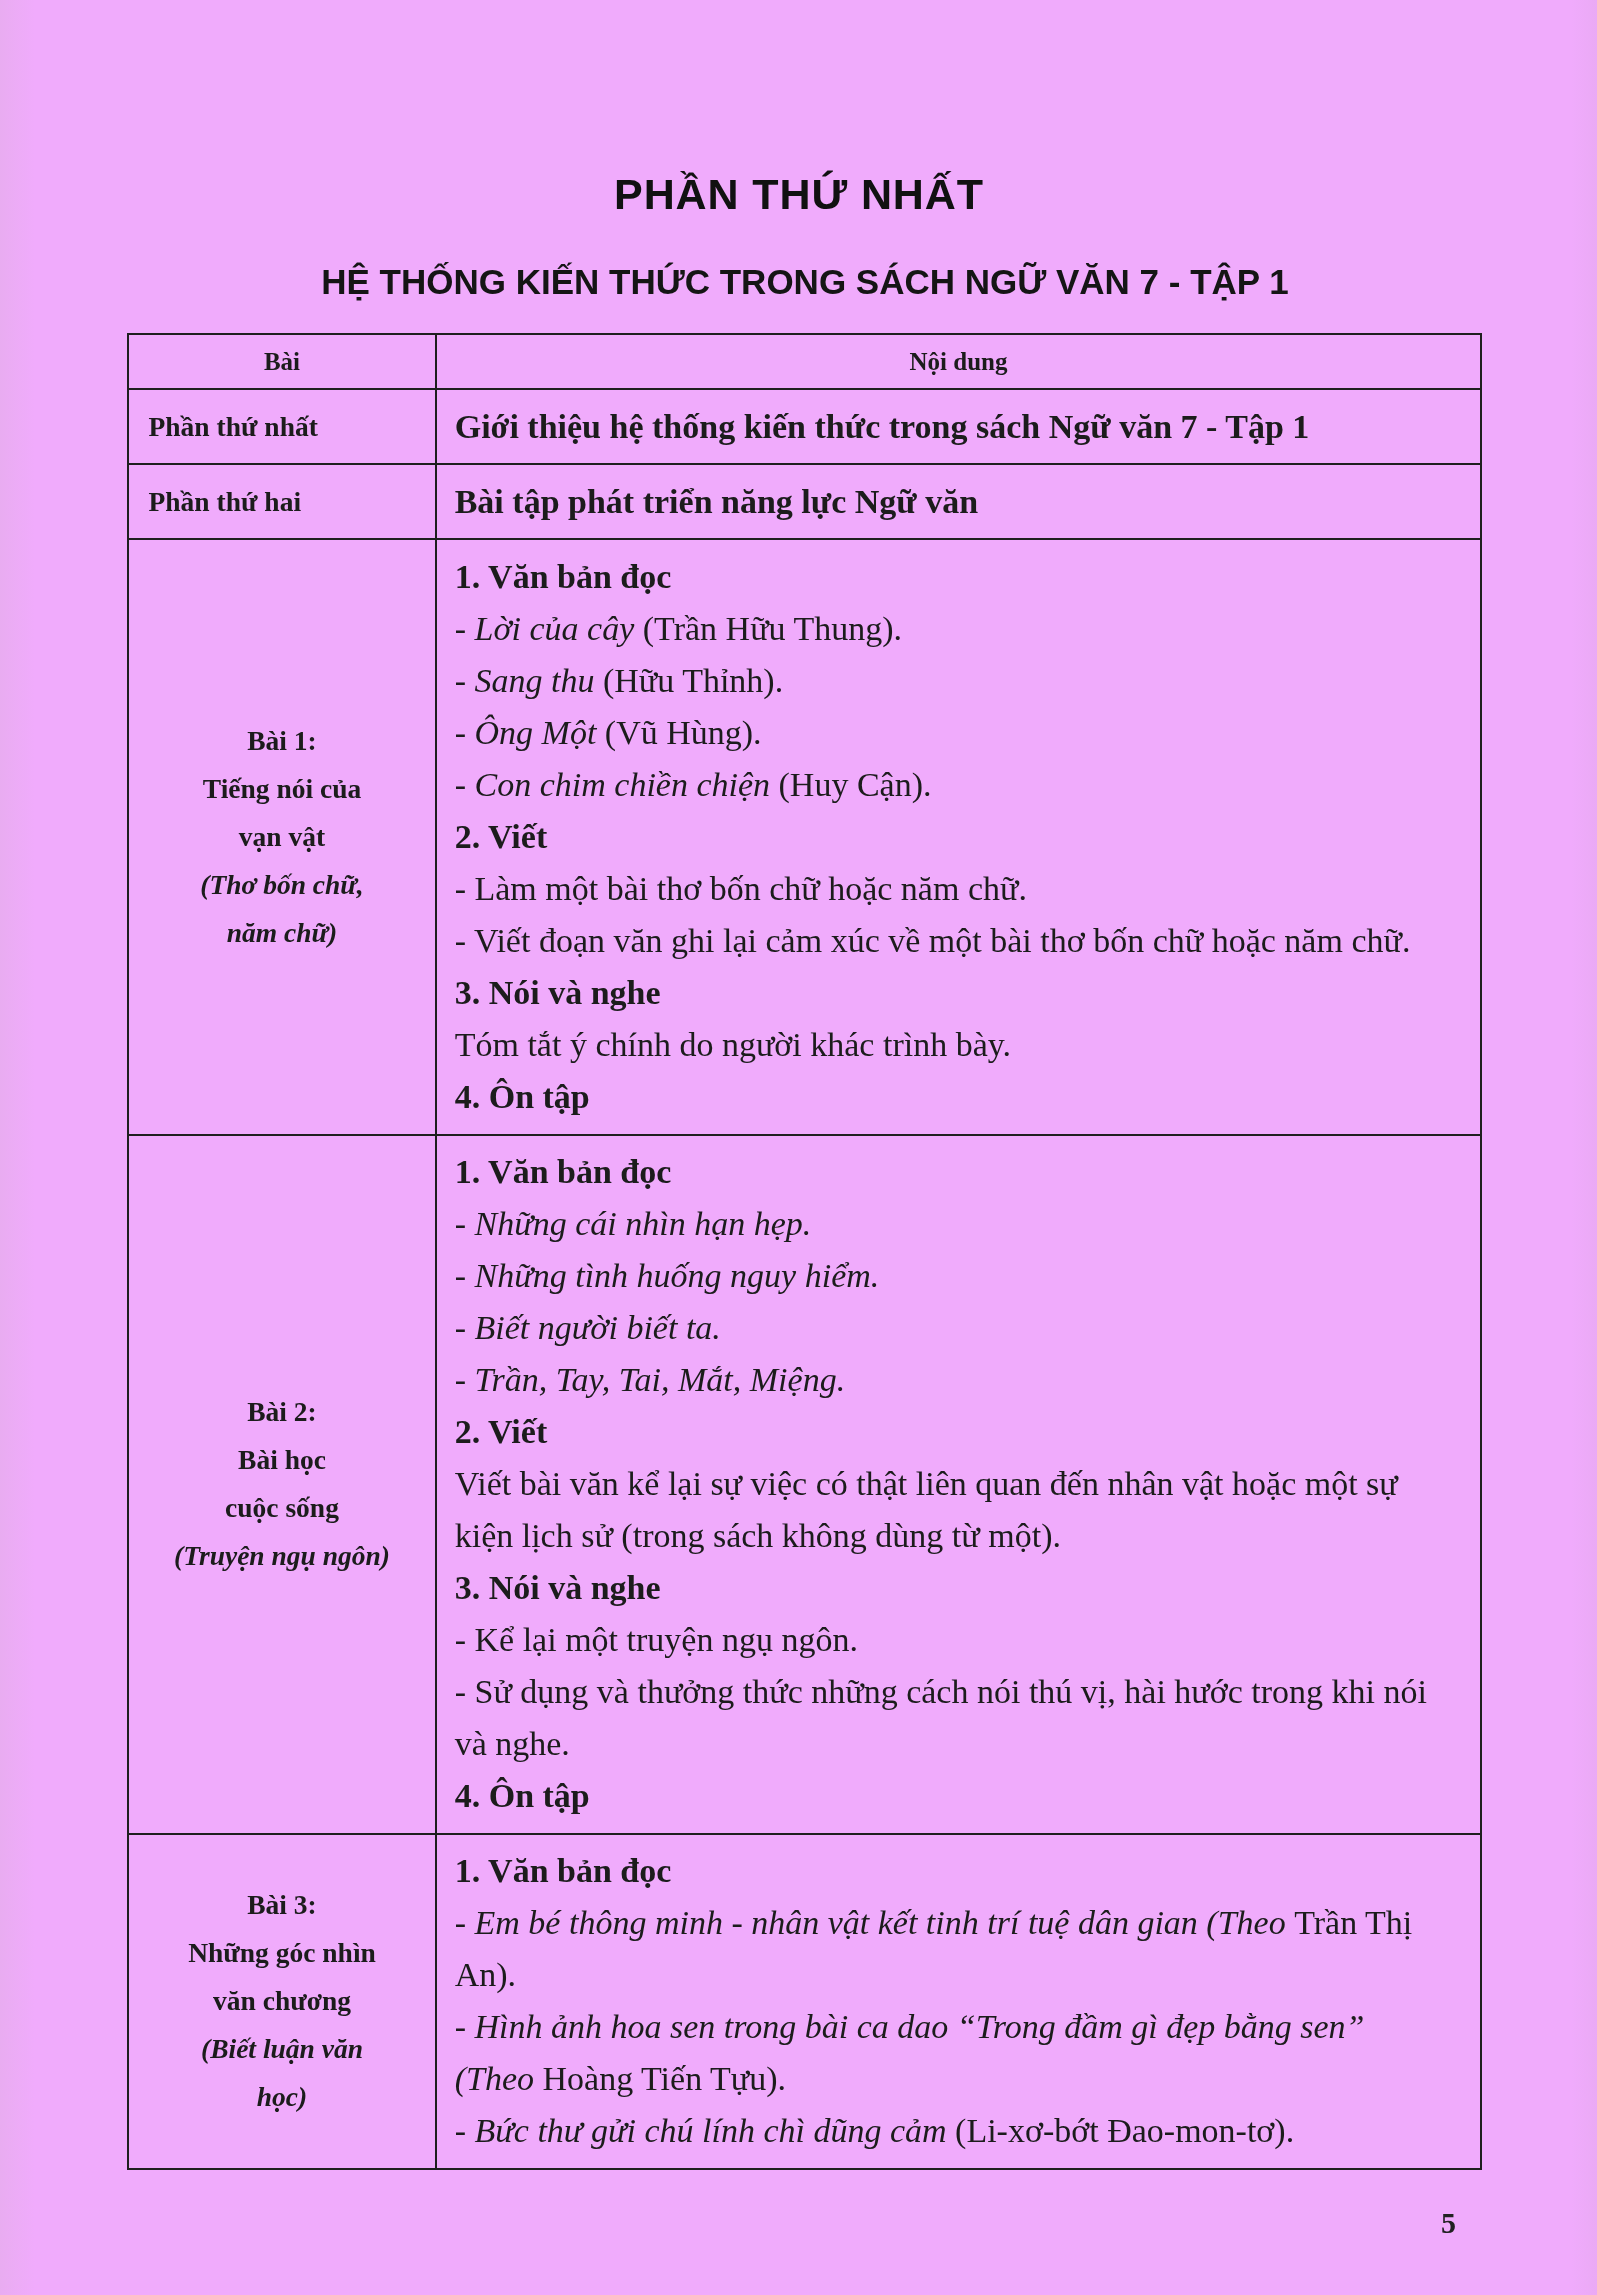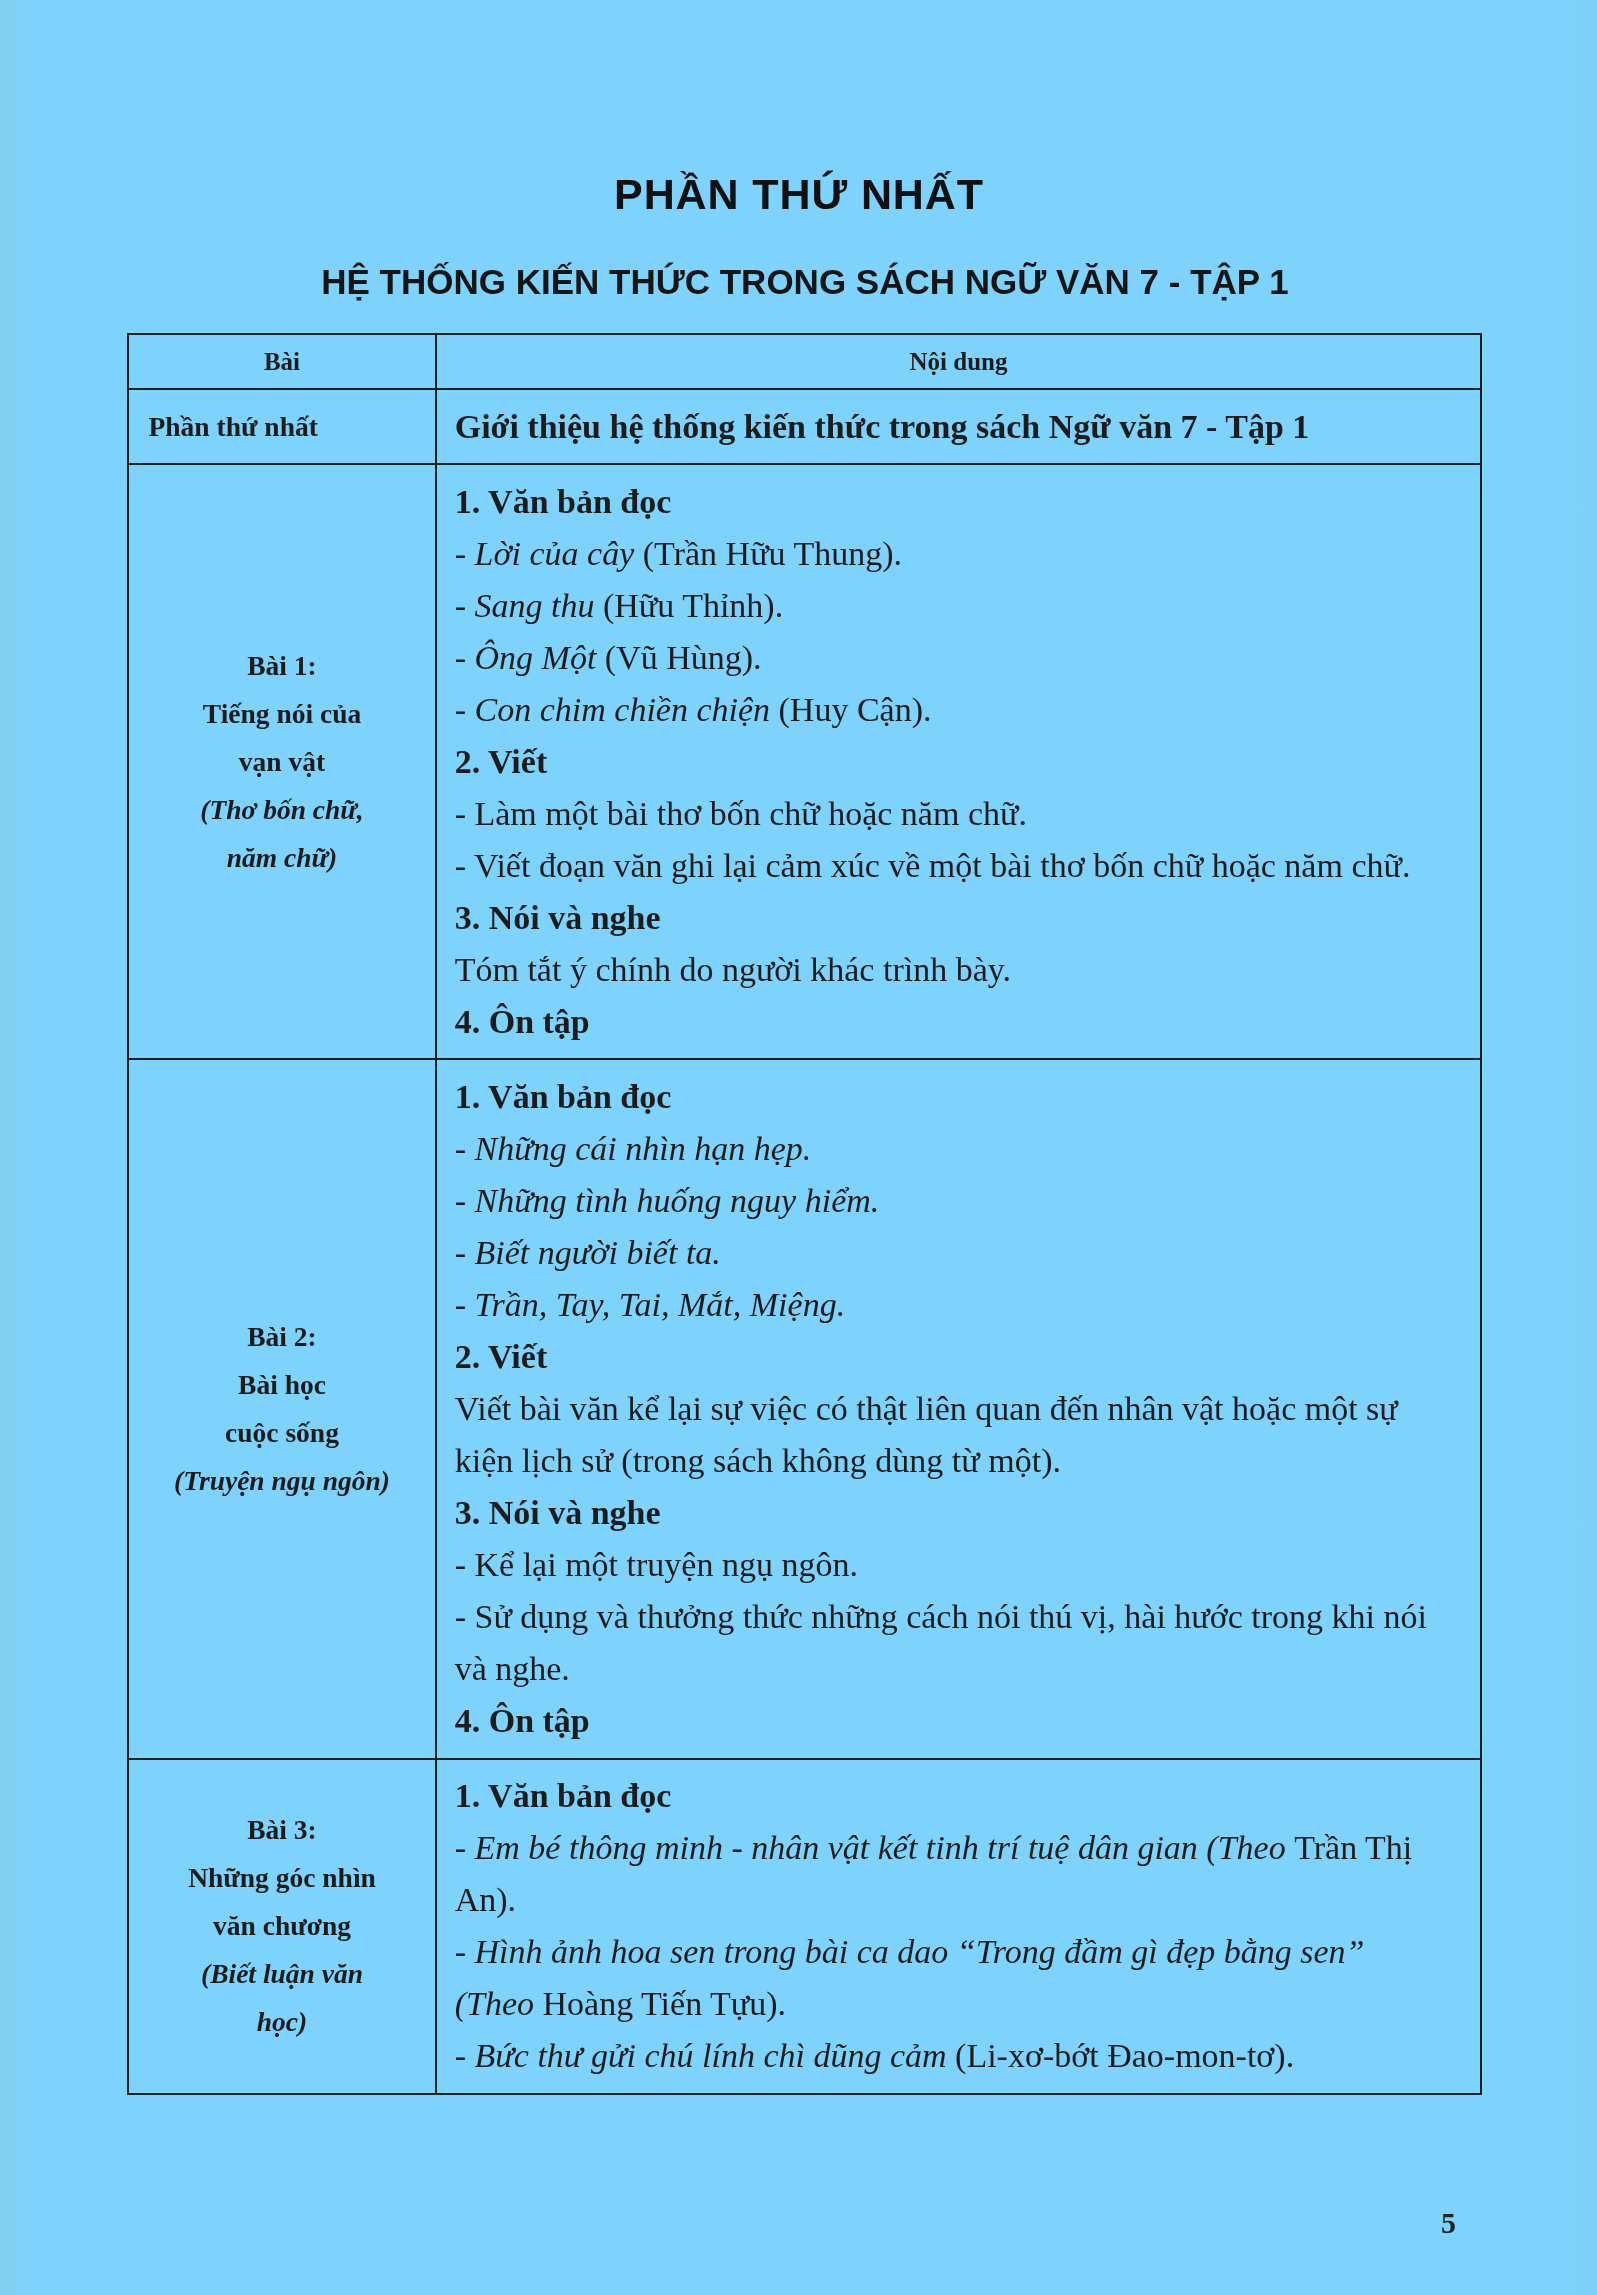--- a/index.html
+++ b/index.html
@@ -1,21 +1,21 @@
 <!DOCTYPE html>
 <html style="font-size:14px"><head>
 <meta charset="utf-8">
 <style>
   * { margin:0; padding:0; box-sizing:border-box; }
   html,body { background:#d8d8d8; }
   .page {
     position:relative;
     width:1598px; height:2295px;
     margin:0 auto;
-    background:#7dd3fc;
+    background:#f0abfc;
     color:#1c1c1c;
     font-family:"Liberation Serif", serif;
     overflow:hidden;
   }
   
   .page::before{
     content:""; position:absolute; inset:0; pointer-events:none;
     background:
       linear-gradient(to right, rgba(180,180,160,0.12), rgba(0,0,0,0) 35px),
       linear-gradient(to left, rgba(150,150,150,0.07), rgba(0,0,0,0) 26.6px);
@@ -90,20 +90,28 @@
     <tbody>
         <tr>
           <td class="cell-bai align-left">
             <div class="line s-bold">Phần thứ nhất</div>
           </td>
           <td class="cell-noidung">
             <div class="line"><span class="s-bold">Giới thiệu hệ thống kiến thức trong sách Ngữ văn 7 - Tập 1</span></div>
           </td>
         </tr>
         <tr>
+          <td class="cell-bai align-left">
+            <div class="line s-bold">Phần thứ hai</div>
+          </td>
+          <td class="cell-noidung">
+            <div class="line"><span class="s-bold">Bài tập phát triển năng lực Ngữ văn</span></div>
+          </td>
+        </tr>
+        <tr>
           <td class="cell-bai">
             <div class="line s-bold">Bài 1:</div>
             <div class="line s-bold">Tiếng nói của</div>
             <div class="line s-bold">vạn vật</div>
             <div class="line s-bold-italic">(Thơ bốn chữ,</div>
             <div class="line s-bold-italic">năm chữ)</div>
           </td>
           <td class="cell-noidung">
             <div class="line"><span class="s-bold">1. Văn bản đọc</span></div>
             <div class="line"><span class="s-normal">- </span><span class="s-italic">Lời của cây</span><span class="s-normal"> (Trần Hữu Thung).</span></div>

